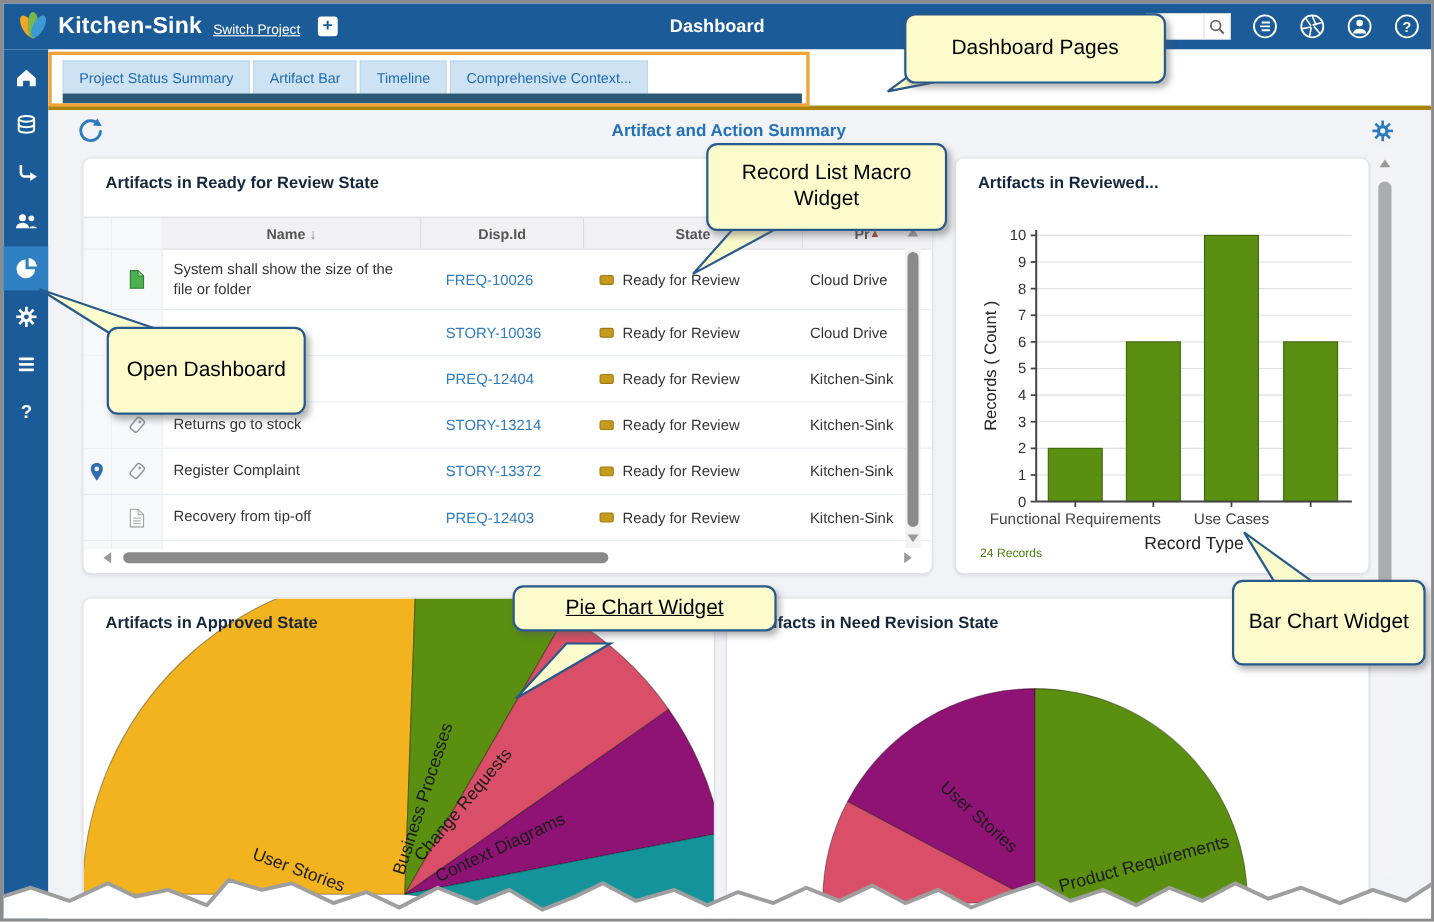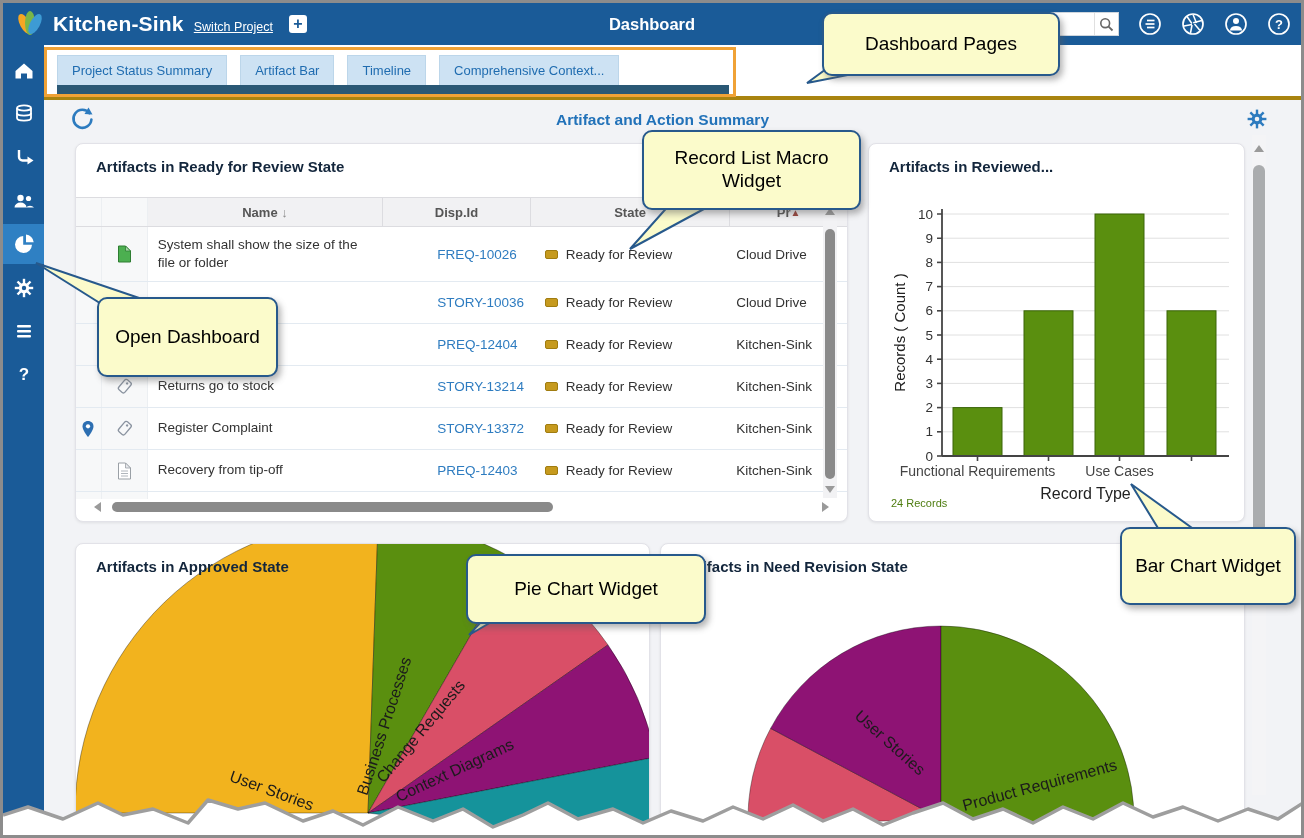--- a/index.html
+++ b/index.html
@@ -18,21 +18,21 @@
   .search-wrap{display:flex;align-items:center;background:#fff;border:1px solid #cfd6dd;height:24px;}
   .search-input{width:52px;height:22px;border:none;outline:none;font-size:12px;padding:0 3px;}
   .search-btn{width:24px;height:22px;background:#fff;border:none;border-left:1px solid #e0e0e0;cursor:pointer;display:flex;align-items:center;justify-content:center;padding:0;}
   .hicon{width:24px;height:24px;cursor:pointer;}
   
   .sidebar{position:absolute;left:0;top:42px;width:41px;bottom:0;background:#1a5b98;}
   .side-item{position:absolute;left:0;width:41px;height:40px;display:flex;align-items:center;justify-content:center;cursor:pointer;}
   .side-item.active{background:#2f80c3;}
   
   .tab-strip{position:absolute;left:41px;top:42px;right:0;height:51px;background:#fff;}
-  .tabs{position:absolute;left:13px;top:10px;display:flex;gap:13px;}
+  .tabs{position:absolute;left:13px;top:10px;display:flex;gap:3px;}
   .tab{height:30px;line-height:30px;padding:0 14px;background:#cde2f3;color:#1f6cb0;font-size:13px;
     border:1px solid #bcd6ea;border-bottom:none;cursor:pointer;white-space:nowrap;}
   .tab.active{background:#1a5b98;color:#fff;font-weight:bold;border-color:#1a5b98;}
   .tab-underbar{position:absolute;left:13px;top:40px;width:672px;height:9px;background:#2a5875;}
   .gold-line{position:absolute;left:41px;top:93px;right:0;height:4px;background:#a98410;}
   .orange-box{position:absolute;left:41px;top:44px;width:692px;height:50px;border:3px solid #f0a236;z-index:20;pointer-events:none;}
   
   .content{position:absolute;left:41px;top:97px;right:0;bottom:0;background:#f2f3f6;}
   .refresh-btn{position:absolute;left:66px;top:103px;width:26px;height:26px;cursor:pointer;z-index:5;}
   .content-title{position:absolute;left:41px;right:20px;top:108px;text-align:center;color:#2272b9;
@@ -48,21 +48,21 @@
   
   .thead{position:absolute;left:0;top:53px;right:0;height:30px;background:#f1f1f3;border-top:1px solid #dcdce0;border-bottom:1px solid #dcdce0;display:flex;font-size:13px;font-weight:bold;color:#555;}
   .hc{display:flex;align-items:center;justify-content:center;border-right:1px solid #dcdce0;height:100%;}
   .rows{position:absolute;left:0;top:83px;right:0;}
   .trow{display:flex;border-bottom:1px solid #e3eaf1;background:#fff;}
   .c{display:flex;align-items:center;font-size:13.5px;color:#333;}
   .c0{width:26px;justify-content:center;background:#f7f8f9;border-right:1px solid #eceff2;}
   .c1{width:46px;justify-content:center;background:#f7f8f9;border-right:1px solid #eceff2;}
   .cname{width:236px;padding:0 8px 0 10px;line-height:1.35;}
   .cid{width:148px;padding-left:22px;}
-  .cid a{color:#2e7cc0;text-decoration:none;cursor:pointer;margin-left:32px;}
+  .cid a{color:#2e7cc0;text-decoration:none;cursor:pointer;}
   .cstate{width:200px;padding-left:14px;gap:8px;}
   .cproj{width:117px;padding-left:6px;}
   .state-chip{width:13px;height:9px;background:#c69a1e;border-radius:2px;border:1px solid #a07c10;flex:none;}
   .sliver{height:7px;background:#fff;display:flex;}
   .sliver .c0,.sliver .c1{height:100%;}
   
   .vscroll-table{position:absolute;left:747px;top:54px;width:14px;height:300px;background:#f2f2f4;z-index:3;}
   .vscroll-table .thumb{position:absolute;left:2px;top:31px;width:10px;height:250px;background:#8a8a8a;border-radius:5px;}
   .arr{position:absolute;width:0;height:0;border-left:5px solid transparent;border-right:5px solid transparent;}
   .arr.up{border-bottom:7px solid #9a9a9a;}
@@ -78,21 +78,21 @@
   .chart-footer{position:absolute;left:22px;bottom:12px;font-size:11px;color:#4d7c0f;}
   .chart-svg{position:absolute;left:0;top:30px;}
   .pie-svg{position:absolute;left:0;top:0;}
   
   .callout{position:absolute;background:#fbfbcb;border:2px solid #27598c;border-radius:10px;
     display:flex;align-items:center;justify-content:center;text-align:center;color:#000;
     font-size:19px;line-height:1.2;padding:4px 10px;z-index:41;box-shadow:3px 4px 6px rgba(90,90,90,.45);}
   #co-dashboard-pages{left:819px;top:9px;width:238px;height:64px;}
   #co-record-list{left:639px;top:127px;width:219px;height:80px;}
   #co-open-dashboard{left:94px;top:294px;width:181px;height:80px;}
-  #co-pie-chart{left:463px;top:551px;width:240px;height:70px;}
+  #co-pie-chart{left:463px;top:529px;width:240px;height:42px;text-decoration:underline;}
   #co-bar-chart{left:1117px;top:524px;width:176px;height:78px;}
   .overlay-svg{position:absolute;left:0;top:0;width:1298px;height:832px;pointer-events:none;}
   #tails{z-index:40;}
   #tear{z-index:30;}
 </style>
 </head>
 <body>
 
 <div class="screen">
 

